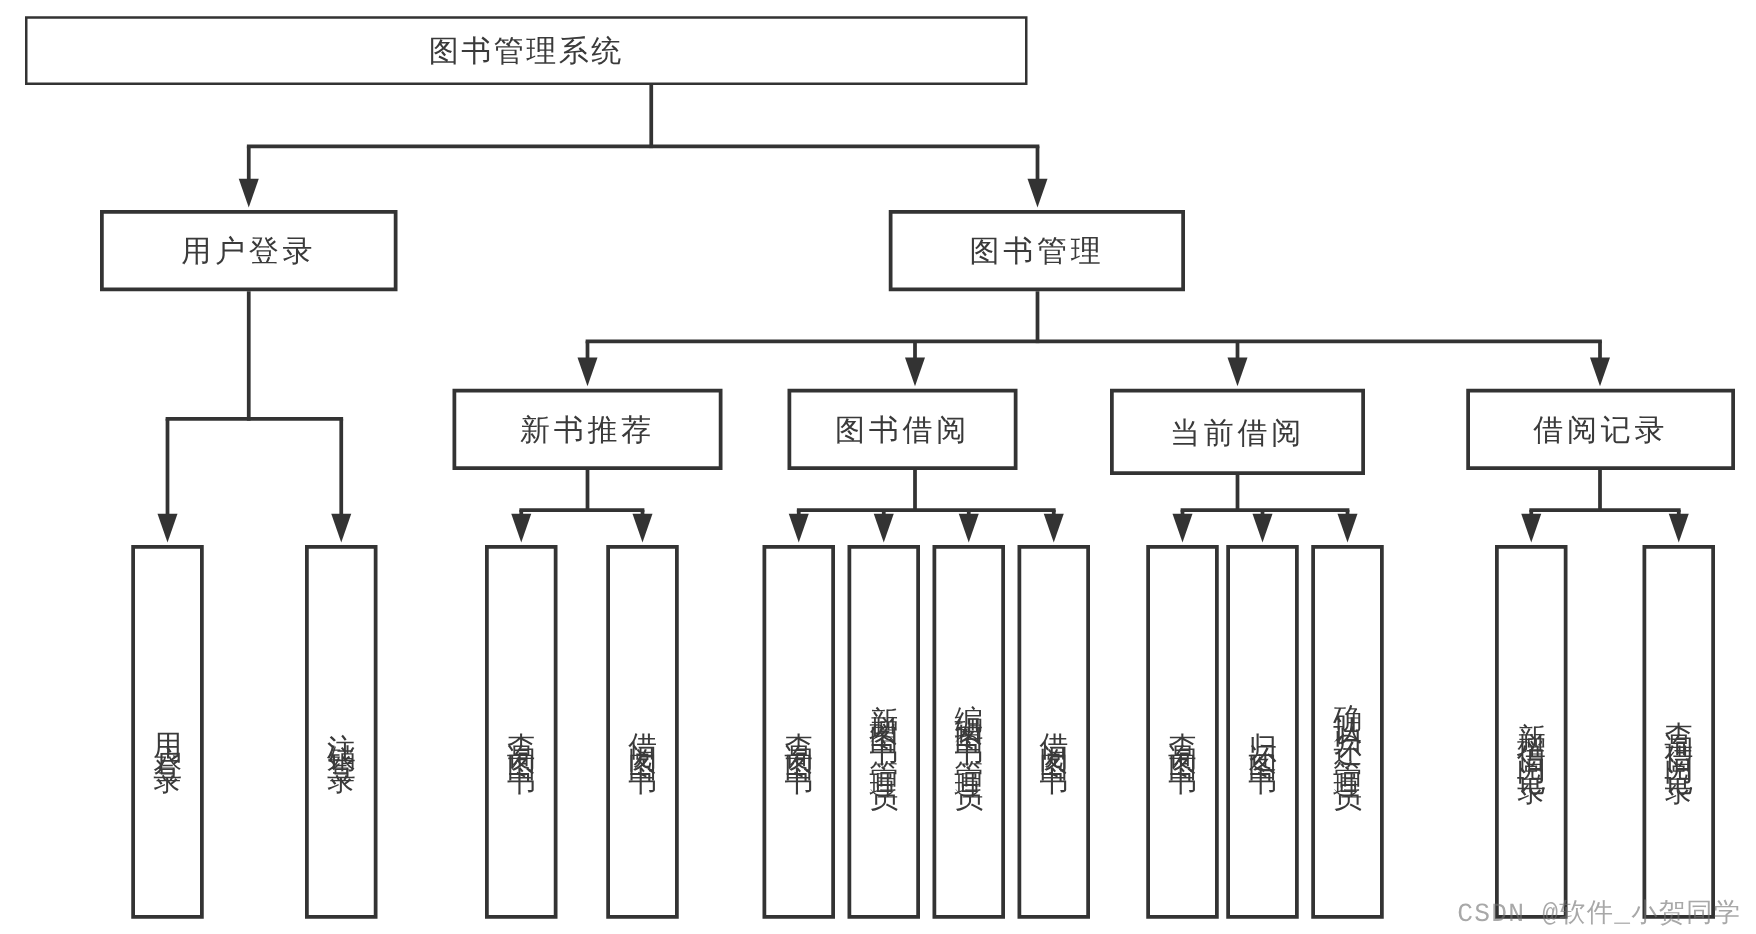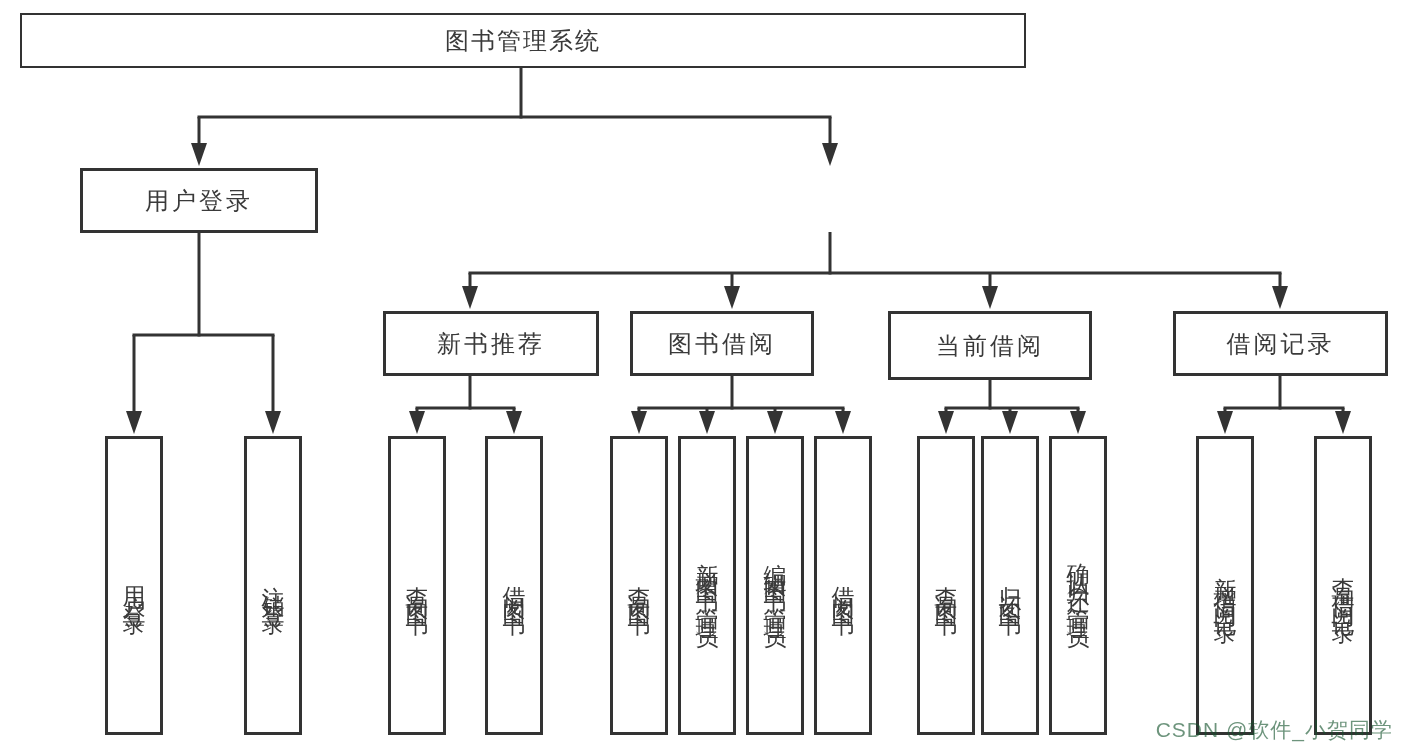--- a/index.html
+++ b/index.html
@@ -18,21 +18,21 @@
   .hlabel{font-size:24px;letter-spacing:3px;white-space:nowrap;}
   .root .hlabel{letter-spacing:2px;}
   .lvl2,.lvl3{top:auto;}
   .leaf{top:436px;width:58px;height:299px;}
   .vlabel{
     writing-mode:vertical-rl;text-orientation:mixed;
     font-size:23px;letter-spacing:9px;line-height:1;white-space:nowrap;
   }
   .watermark{
     position:absolute;right:12px;bottom:3px;z-index:3;
-    font-size:21px;letter-spacing:1px;color:#14532d;opacity:.62;white-space:nowrap;
+    font-size:21px;letter-spacing:1px;color:#737373;opacity:.62;white-space:nowrap;font-family:Liberation Mono, monospace;
   }
 </style>
 </head>
 <body>
 
 <div id="stage">
 
   <svg class="wires" width="1405" height="747" viewBox="0 0 1405 747">
     <g stroke="#333333" stroke-width="3" fill="none">
 
@@ -92,29 +92,32 @@
       <polygon points="767,411 783,411 775,434"></polygon>
       <polygon points="835,411 851,411 843,434"></polygon>
       <polygon points="938,411 954,411 946,434"></polygon>
       <polygon points="1002,411 1018,411 1010,434"></polygon>
       <polygon points="1070,411 1086,411 1078,434"></polygon>
       <polygon points="1217,411 1233,411 1225,434"></polygon>
       <polygon points="1335,411 1351,411 1343,434"></polygon>
     </g>
   </svg>
 
-  <div class="node root" style="left:20px;top:13px;width:1006px;height:55px;">
+  <div class="node root" style="left:20px;top:13px;width:802px;height:55px;">
     <span class="hlabel">图书管理系统</span>
   </div>
 
   <div class="node lvl2" style="left:80px;top:168px;width:238px;height:65px;">
     <span class="hlabel">用户登录</span>
   </div>
+  <div class="node lvl2" style="left:711px;top:168px;width:237px;height:65px;">
+    <span class="hlabel">图书管理</span>
+  </div>
 
-  <div class="node lvl3" style="left:362px;top:311px;width:216px;height:65px;margin-left:21px;">
+  <div class="node lvl3" style="left:362px;top:311px;width:216px;height:65px;">
     <span class="hlabel">新书推荐</span>
   </div>
   <div class="node lvl3" style="left:630px;top:311px;width:184px;height:65px;">
     <span class="hlabel">图书借阅</span>
   </div>
   <div class="node lvl3" style="left:888px;top:311px;width:204px;height:69px;">
     <span class="hlabel">当前借阅</span>
   </div>
   <div class="node lvl3" style="left:1173px;top:311px;width:215px;height:65px;">
     <span class="hlabel">借阅记录</span>

